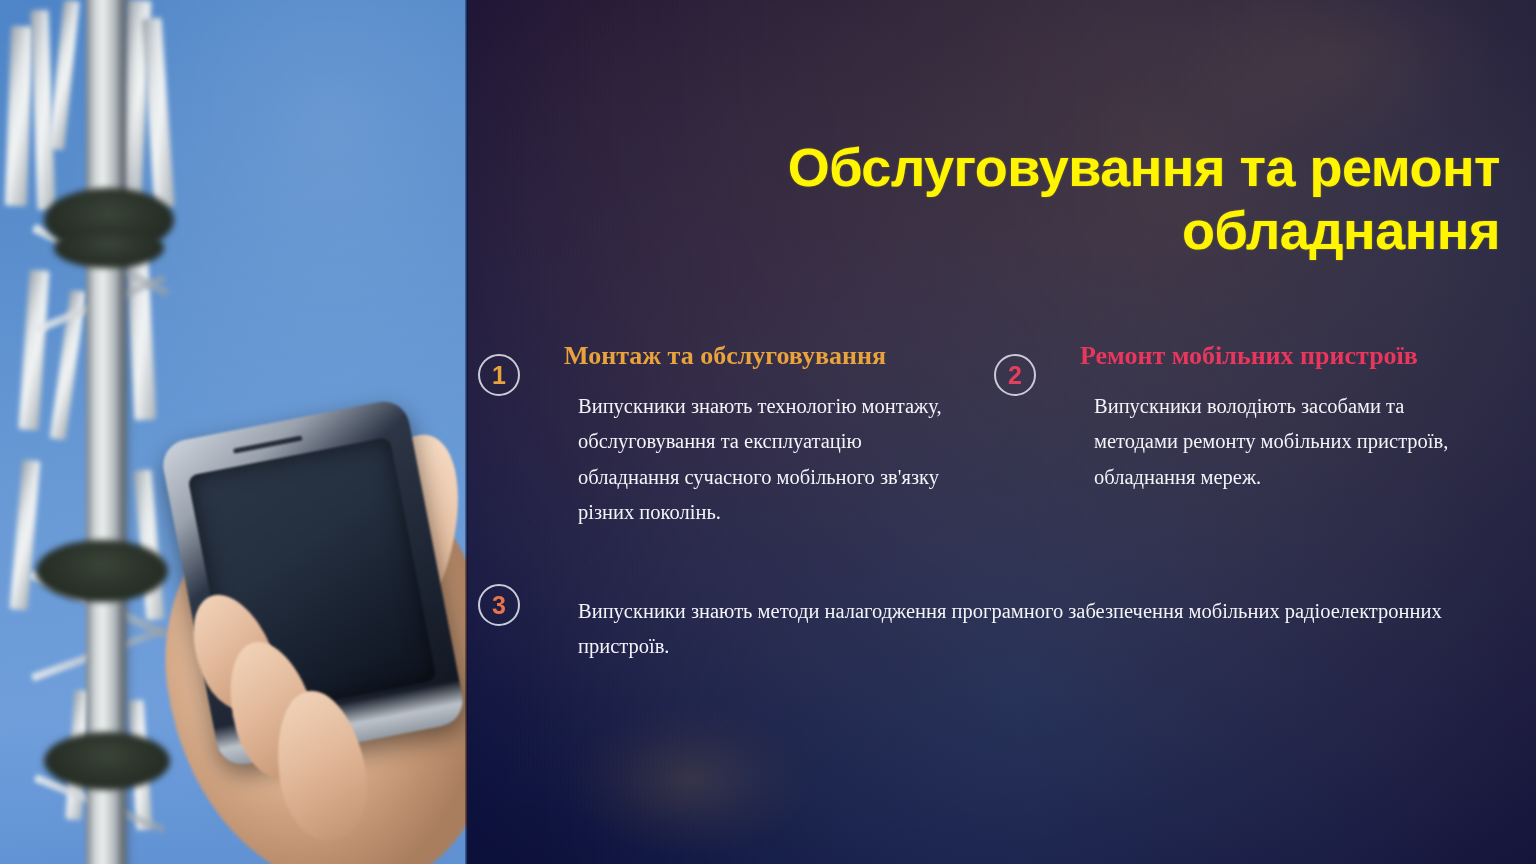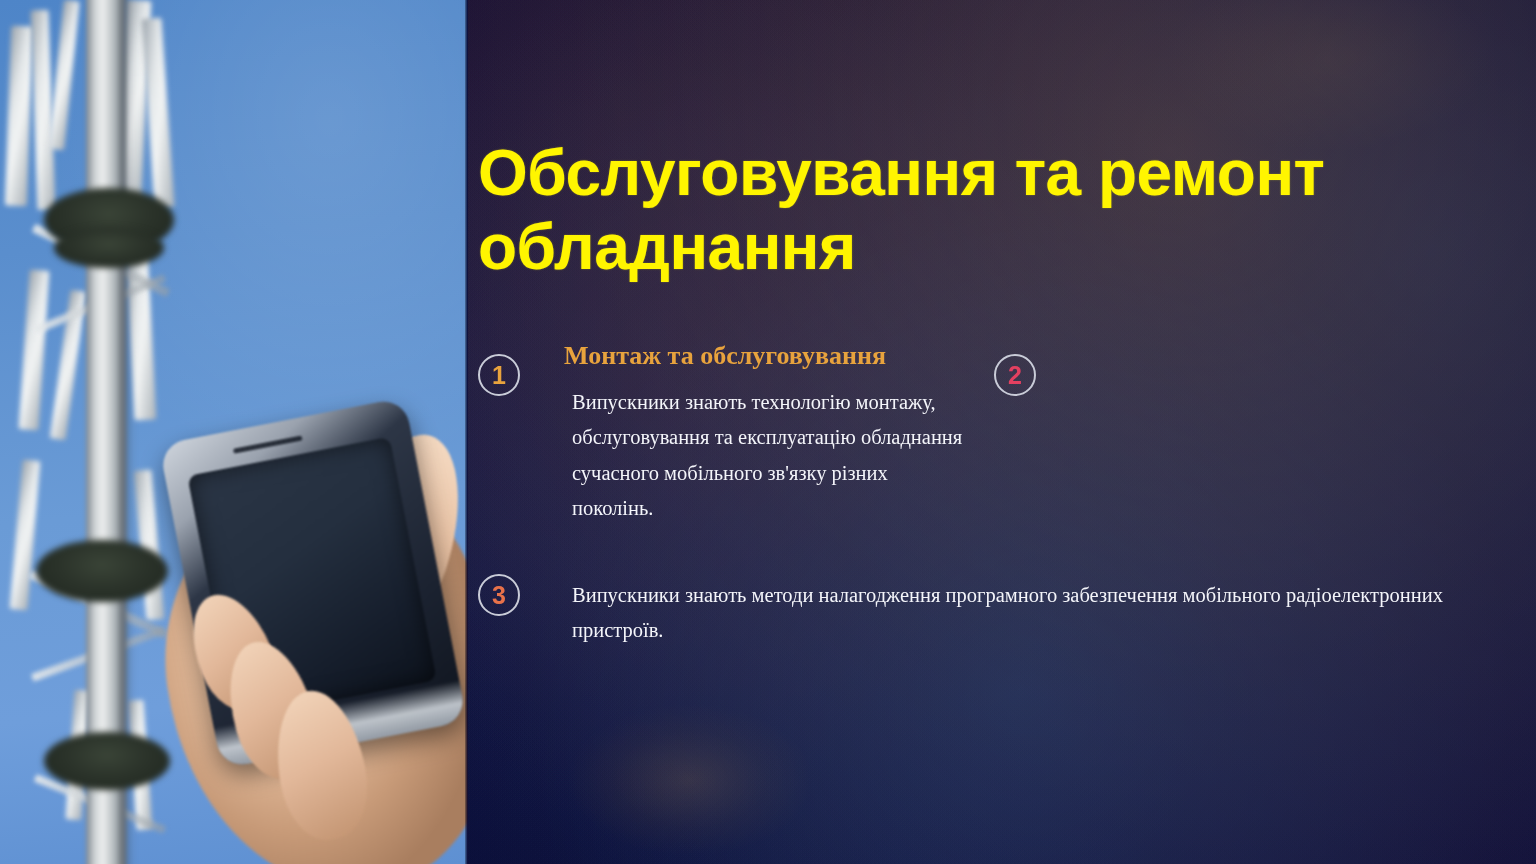--- a/index.html
+++ b/index.html
@@ -177,22 +177,22 @@
     width: 3px; height: 864px;
     background: linear-gradient(90deg, rgba(0,0,0,0.25), rgba(4,0,44,1));
   }
 
   
   .title {
     position: absolute;
     left: 478px;
     top: 136px;
     width: 1022px;
-    text-align: left;
-    font-size: 64px;
+    text-align: right;
+    font-size: 54px;
     font-weight: bold;
     line-height: 1.16;
     color: #FFF500;
     letter-spacing: -0.5px;
     text-shadow: 0 0 2px rgba(255,245,0,0.35);
   }
 
   
   .content {
     position: absolute;
@@ -235,21 +235,21 @@
     white-space: nowrap;
   }
   .h-1 { color: #E8A33D; }
   .h-2 { color: #E8365D; }
   .h-3 { color: #1070C8; }
 
   .item-text {
     font-size: 20.5px;
     line-height: 1.72;
     color: #F4F5FA;
-    margin: 8px;
+    margin: 14px;
     padding-top: 4px;
   }
   .item.full .item-text { padding-top: 10px; }
 </style>
 </head>
 <body>
 
 <div class="slide">
 
   <div class="bg-panel"></div>
@@ -307,32 +307,36 @@
         <div class="item-body">
           <h2 class="item-heading h-1">Монтаж та обслуговування</h2>
           <p class="item-text">Випускники знають технологію монтажу, обслуговування та експлуатацію обладнання сучасного мобільного зв'язку різних поколінь.</p>
         </div>
       </div>
 
       <div class="item col-right">
         <div class="num-circle num-2">
           <span>2</span>
         </div>
+        <div class="item-body">
+          <h2 class="item-heading h-2">Ремонт мобільних пристроїв</h2>
+          <p class="item-text">Випускники володіють засобами та методами ремонту мобільних пристроїв, обладнання мереж.</p>
+        </div>
       </div>
 
     </div>
 
     <div class="row row-2">
 
       <div class="item full">
         <div class="num-circle num-3">
           <span>3</span>
         </div>
         <div class="item-body">
-          <p class="item-text">Випускники знають методи налагодження програмного забезпечення мобільного радіоелектронних пристроїв.</p>
+          <p class="item-text">Випускники знають методи налагодження програмного забезпечення мобільних радіоелектронних пристроїв.</p>
         </div>
       </div>
 
     </div>
 
   </div>
 
 </div>
 
 </body></html>

